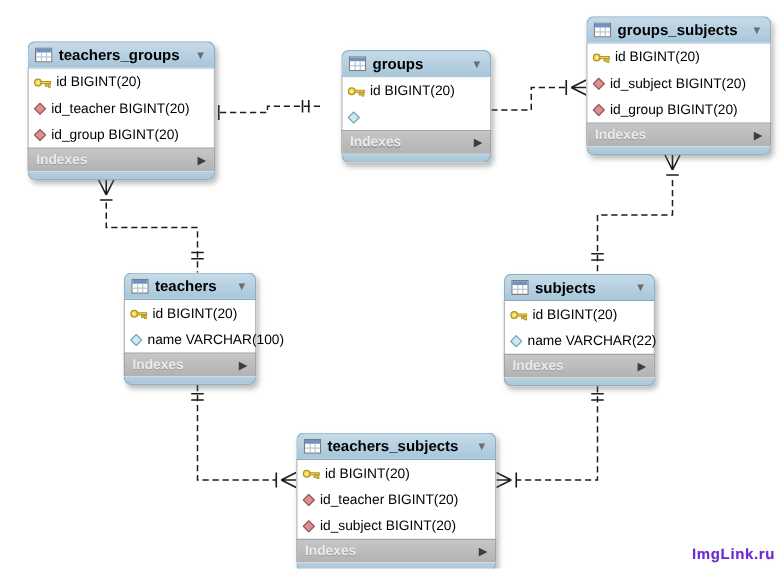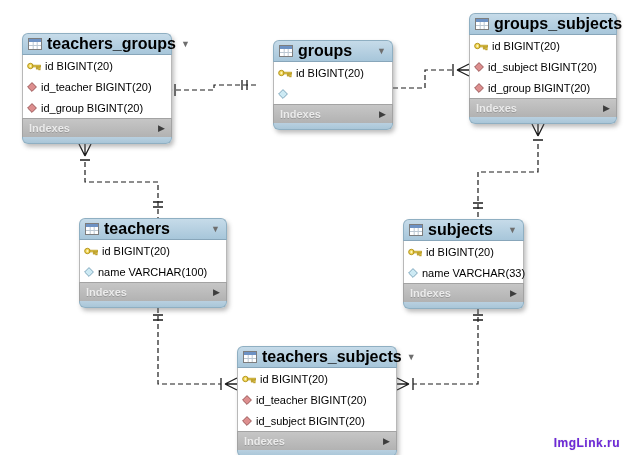--- a/index.html
+++ b/index.html
@@ -7,21 +7,21 @@
     position:relative;width:627px;height:455px;background:#ffffff;overflow:hidden;
     font-family:"Liberation Sans",sans-serif;
   }
   
   .etable{position:absolute;box-shadow:2px 3px 4px rgba(110,110,110,.45);border-radius:6px;}
   .t-header{
     display:flex;align-items:center;gap:5px;height:22px;box-sizing:border-box;
     padding:0 5px;background:linear-gradient(#c6dbe9,#a7c6da);
     border:1px solid #8fafc2;border-bottom:1px solid #88a6ba;border-radius:6px 6px 0 0;
   }
-  .t-title{font-size:16px;font-weight:bold;color:#000;flex:1 1 auto;white-space:nowrap;}
+  .t-title{font-size:12px;font-weight:bold;color:#000;flex:1 1 auto;white-space:nowrap;}
   .t-collapse{font-size:9px;color:#6e6e6e;line-height:1;padding-right:1px;}
   .t-body{background:#fff;border-left:1px solid #b8b8b8;border-right:1px solid #b8b8b8;box-sizing:border-box;}
   .t-row{display:flex;align-items:center;gap:4px;height:21px;padding:0 4px;box-sizing:border-box;}
   .t-col-label{font-size:11px;color:#000;white-space:nowrap;}
   .t-indexes{
     display:flex;align-items:center;height:19px;box-sizing:border-box;padding:0 6px;
     background:linear-gradient(#c6c6c6,#b2b2b2);border:1px solid #a3a3a3;border-bottom:none;
   }
   .t-indexes-label{flex:1 1 auto;font-size:11px;font-weight:bold;color:#ebebeb;text-shadow:0 1px 0 #9a9a9a;}
   .t-expand{font-size:9px;color:#3d3d3d;line-height:1;}
@@ -222,21 +222,21 @@
         <span class="t-col-label">id_group BIGINT(20)</span>
       </div>
     </div>
     <div class="t-indexes">
       <span class="t-indexes-label">Indexes</span>
       <span class="t-expand">▶</span>
     </div>
     <div class="t-strip"></div>
   </div>
 
-  <div class="etable" style="left:79px;top:218px;width:148px;">
+  <div class="etable" style="left:99px;top:218px;width:106px;">
     <div class="t-header">
       <span class="icon">
   <svg width="14" height="12" viewBox="0 0 14 12">
     <rect x="0.5" y="0.5" width="13" height="11" fill="#ffffff" stroke="#7d7d7d"></rect>
     <rect x="1" y="1" width="12" height="3" fill="#6d92c4"></rect>
     <line x1="5.2" y1="4" x2="5.2" y2="11" stroke="#bcc8d3" stroke-width="1"></line>
     <line x1="9.2" y1="4" x2="9.2" y2="11" stroke="#bcc8d3" stroke-width="1"></line>
     <line x1="1" y1="7.5" x2="13" y2="7.5" stroke="#bcc8d3" stroke-width="1"></line>
   </svg>
 </span>
@@ -298,21 +298,21 @@
   </svg>
 </span>
         <span class="t-col-label">id BIGINT(20)</span>
       </div>
       <div class="t-row">
         <span class="icon">
   <svg width="10" height="10" viewBox="0 0 10 10">
     <path d="M5 0.6 L9.4 5 L5 9.4 L0.6 5 Z" fill="#cdeaf4" stroke="#7fa6bc" stroke-width="1"></path>
   </svg>
 </span>
-        <span class="t-col-label">name VARCHAR(33)</span>
+        <span class="t-col-label">name VARCHAR(22)</span>
       </div>
     </div>
     <div class="t-indexes">
       <span class="t-indexes-label">Indexes</span>
       <span class="t-expand">▶</span>
     </div>
     <div class="t-strip"></div>
   </div>
 
   <div class="etable" style="left:237px;top:330px;width:160px;margin-top:16px;">

